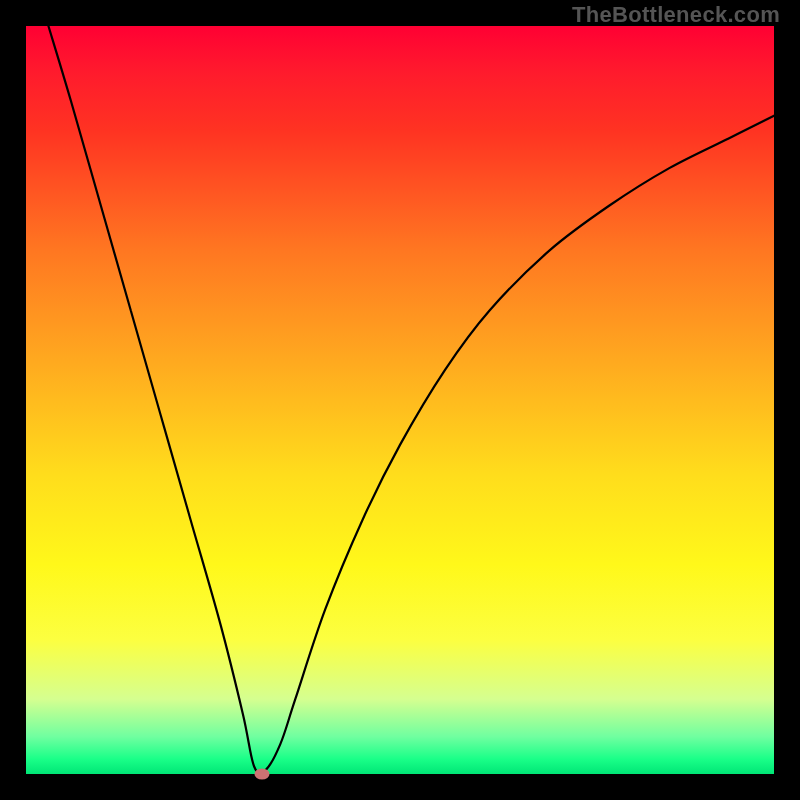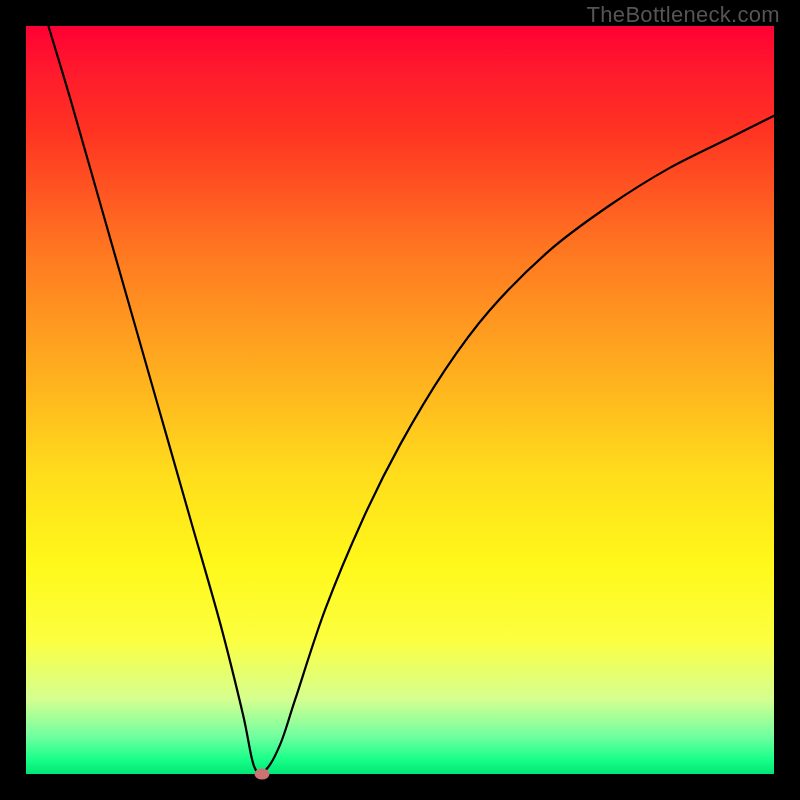--- a/index.html
+++ b/index.html
@@ -9,21 +9,21 @@
     background: #000;
     position: relative;
     font-family: Arial, sans-serif;
   }
   .watermark {
     position: absolute;
     top: 2px;
     right: 20px;
     color: #555;
     font-size: 22px;
-    font-weight: normal;
+    font-weight: bold;
     z-index: 10;
     letter-spacing: 0.3px;
   }
   .plot-area {
     position: absolute;
     left: 26px;
     top: 26px;
     width: 748px;
     height: 748px;
     background: linear-gradient(to bottom,

